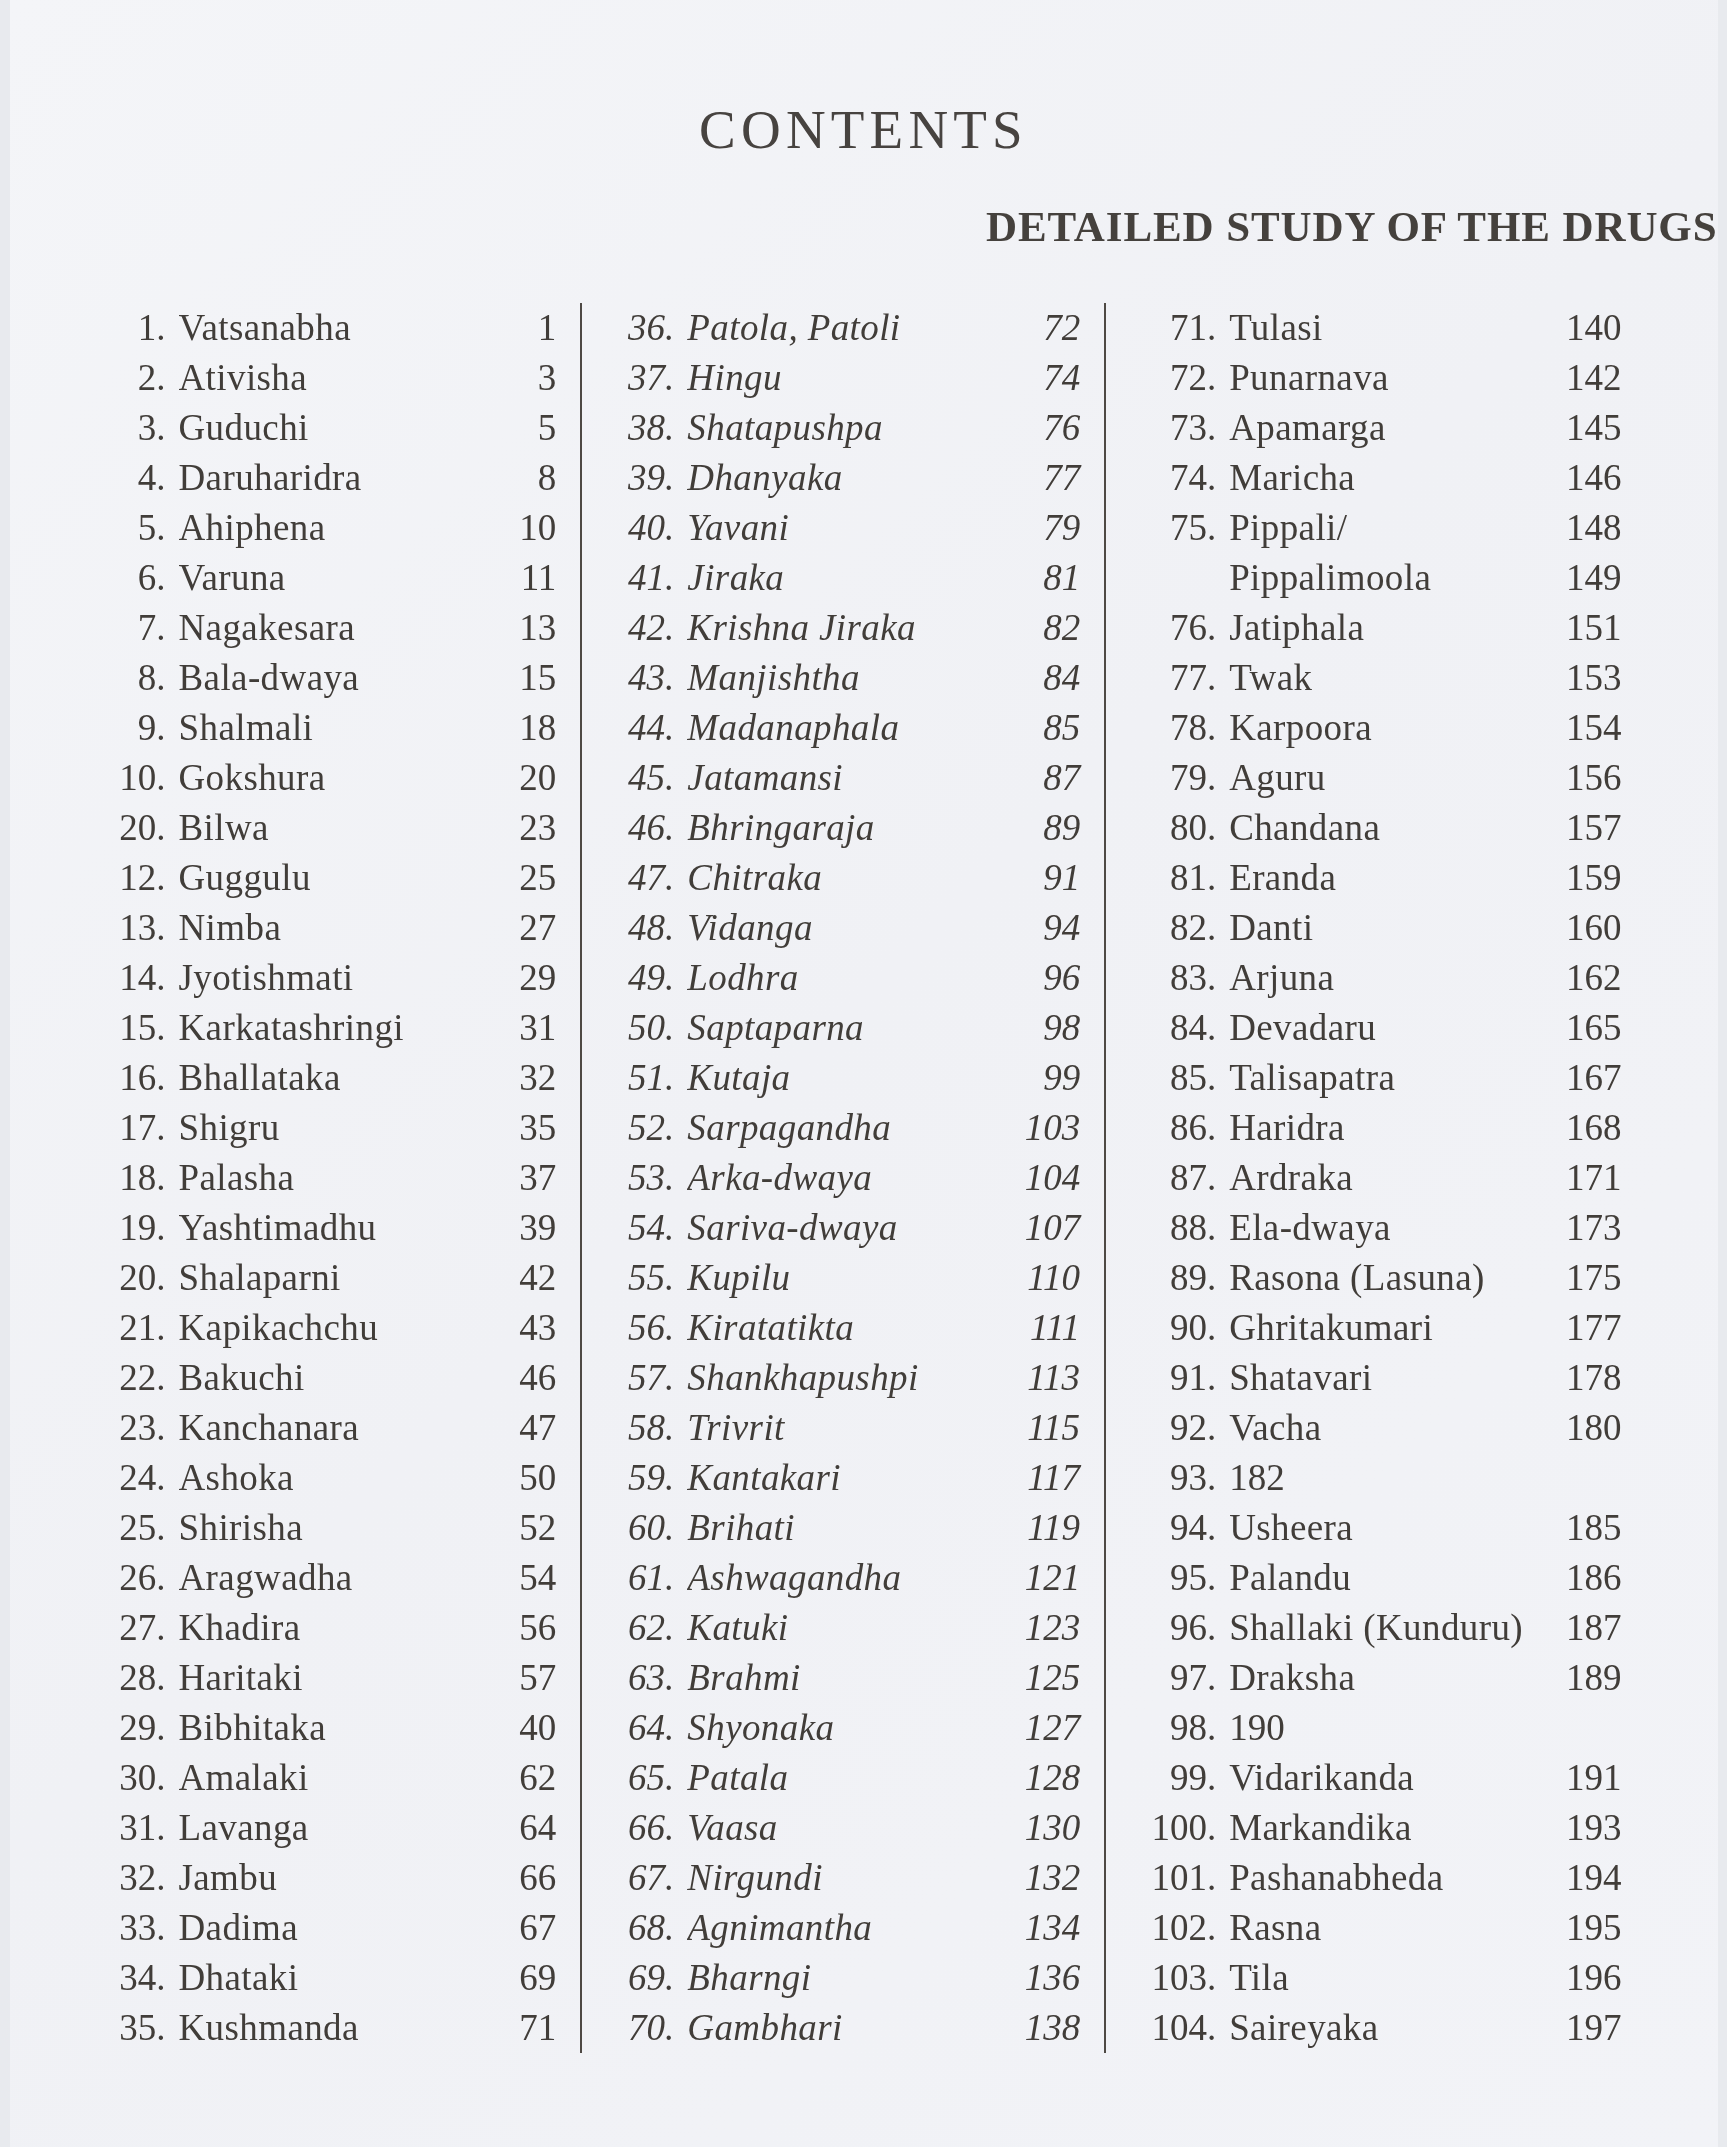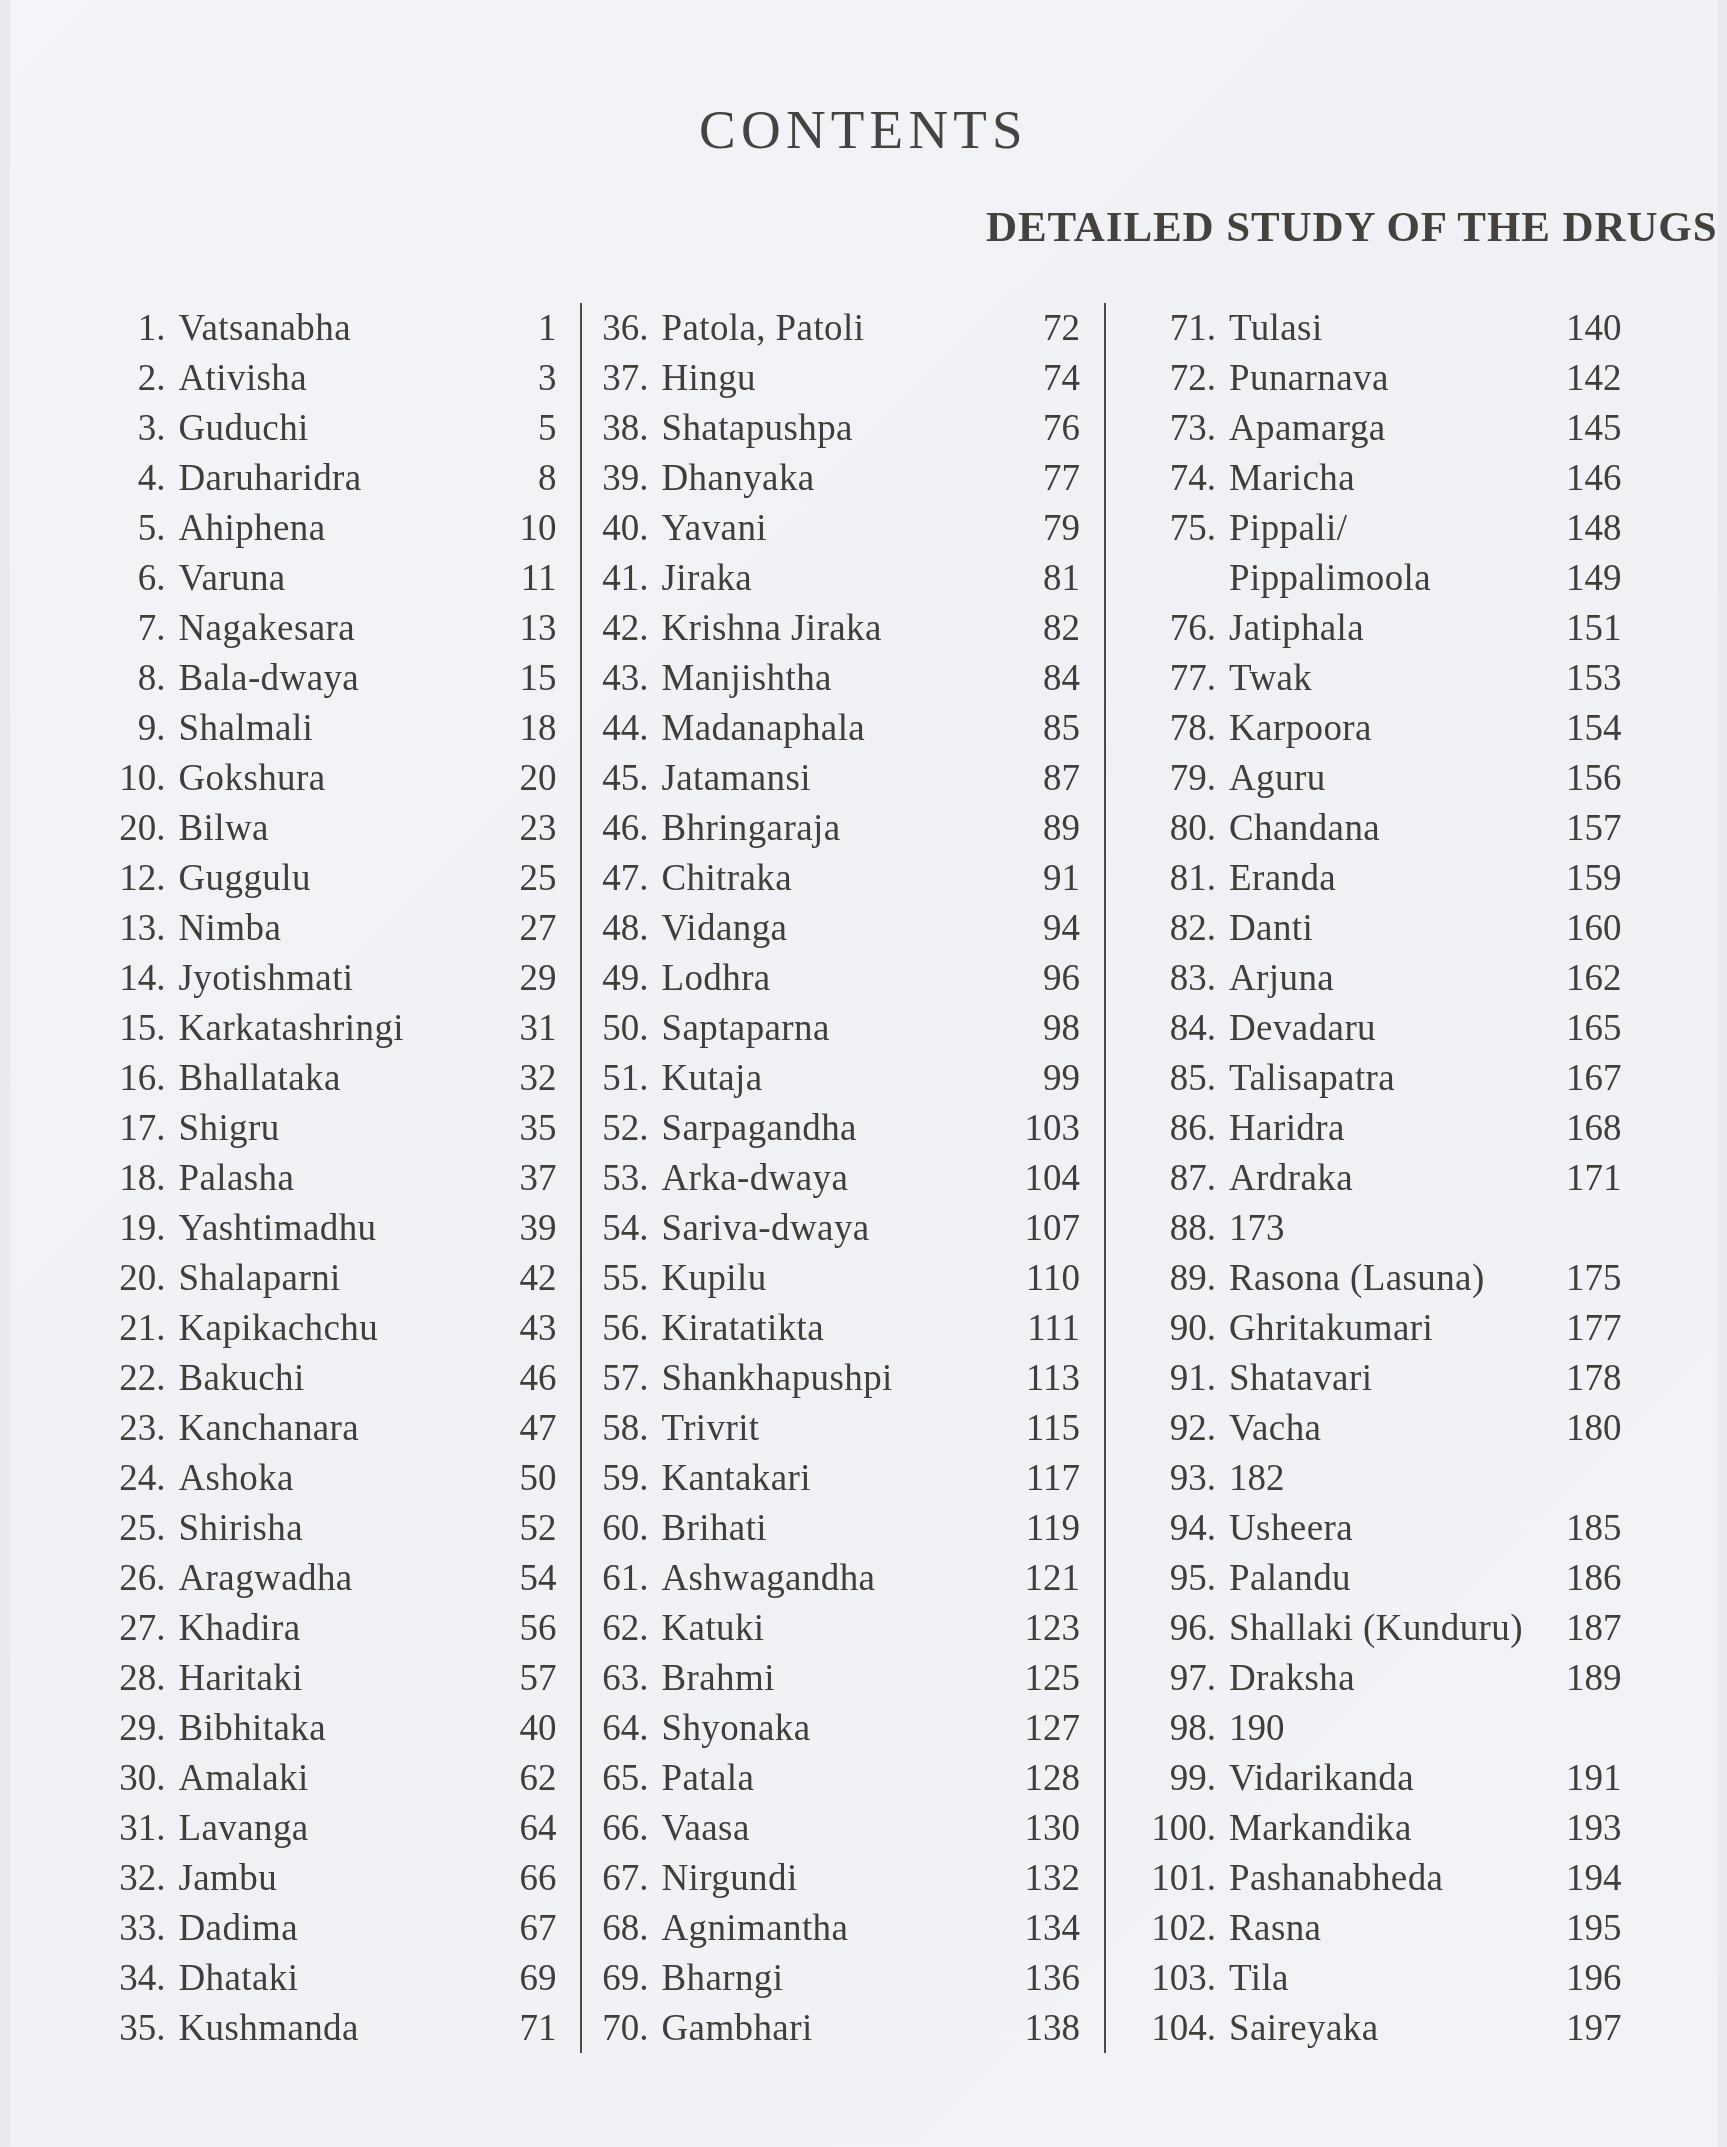--- a/index.html
+++ b/index.html
@@ -42,21 +42,22 @@
   .toc-col {
     box-sizing: border-box;
   }
   .toc-col-1 {
     width: 497px;
     border-right: 2.6px solid #4e4944;
   }
   .toc-col-2 {
     width: 530px;
     border-right: 2.6px solid #4e4944;
-    padding-left: 2px;
+    padding-left: 28px;
+    font-style: italic;
   }
   .toc-col-3 {
     width: 551px;
     padding-left: 20px;
   }
   .toc-row {
     display: flex;
     height: 50px;
     line-height: 50px;
     font-size: 37px;
@@ -530,20 +531,21 @@
     <span class="name">Haridra</span>
     <span class="page-num">168</span>
   </div>
         <div class="toc-row">
     <span class="num">87.</span>
     <span class="name">Ardraka</span>
     <span class="page-num">171</span>
   </div>
         <div class="toc-row">
     <span class="num">88.</span>
+    <span class="name">Ela-dwaya</span>
     <span class="page-num">173</span>
   </div>
         <div class="toc-row">
     <span class="num">89.</span>
     <span class="name">Rasona (Lasuna)</span>
     <span class="page-num">175</span>
   </div>
         <div class="toc-row">
     <span class="num">90.</span>
     <span class="name">Ghritakumari</span>

